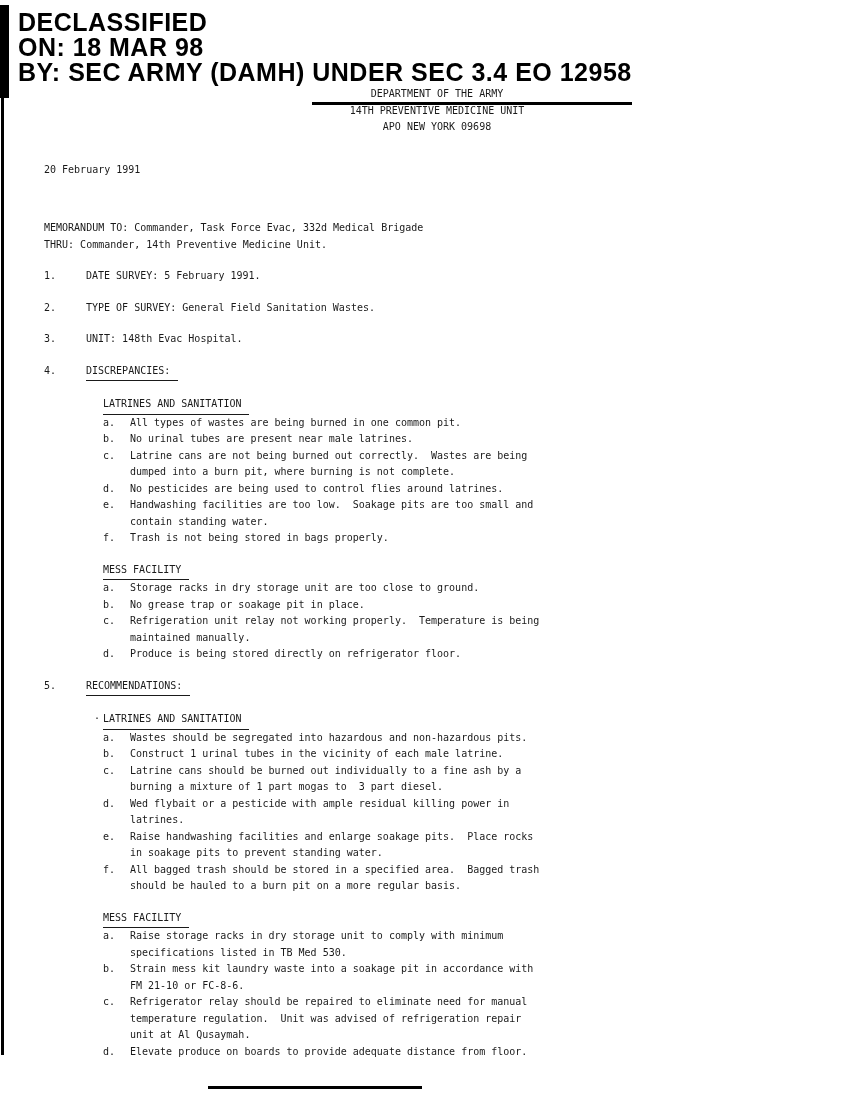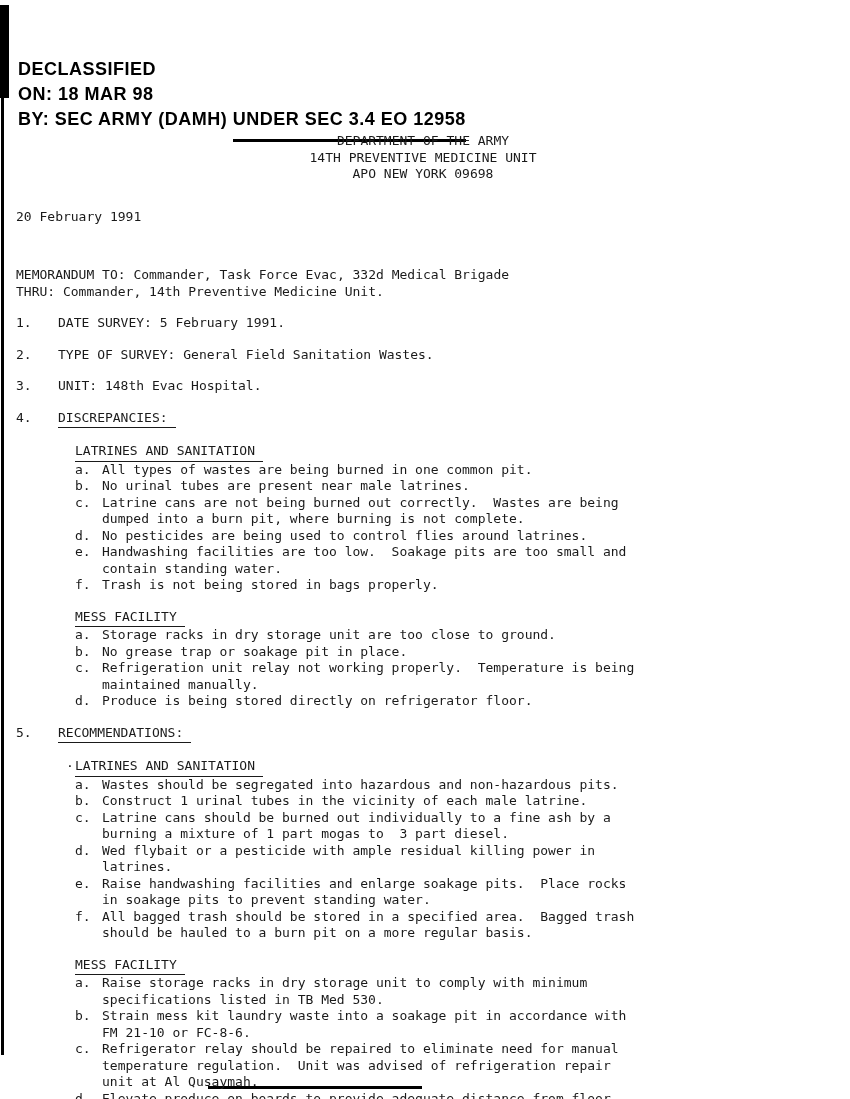--- a/index.html
+++ b/index.html
@@ -16,30 +16,29 @@
   
   .bar-thin{position:absolute;left:1px;top:5px;width:3px;height:1050px;background:#000}
   .bar-thick{position:absolute;left:0;top:5px;width:9px;height:93px;background:#000}
   .bottom-line{position:absolute;left:208px;top:1086px;width:214px;height:3px;background:#000}
 
   
   .stamp{
     padding:10px 0 0 18px;
     font-family:"Liberation Sans","DejaVu Sans",sans-serif;
     font-weight:bold;
-    font-size:18px;
+    font-size:25px;
     line-height:25px;
     color:#000;
     letter-spacing:.5px;
-    margin-top:47px;
   }
-  .stamp .u-seg{border-bottom:3px solid #000;padding-bottom:10px}
+  .stamp .u-seg{border-bottom:3px solid #000;padding-bottom:16px}
 
   
-  .doc{font-size:13px;line-height:16.5px;padding:0 20px 0 16px}
+  .doc{font-size:10px;line-height:16.5px;padding:0 20px 0 44px}
   .letterhead{text-align:center;margin-top:1px}
   .dateline{padding-right:75px;margin-top:26px}
   .para{margin-top:42px}
   .para2{}
 
   .num-row{display:flex;margin-top:15px}
   .num{width:42px;flex:0 0 42px}
   .u{border-bottom:1px solid #1a1a1a;padding-bottom:1px}
   .u-pad{padding-right:8px}
 

